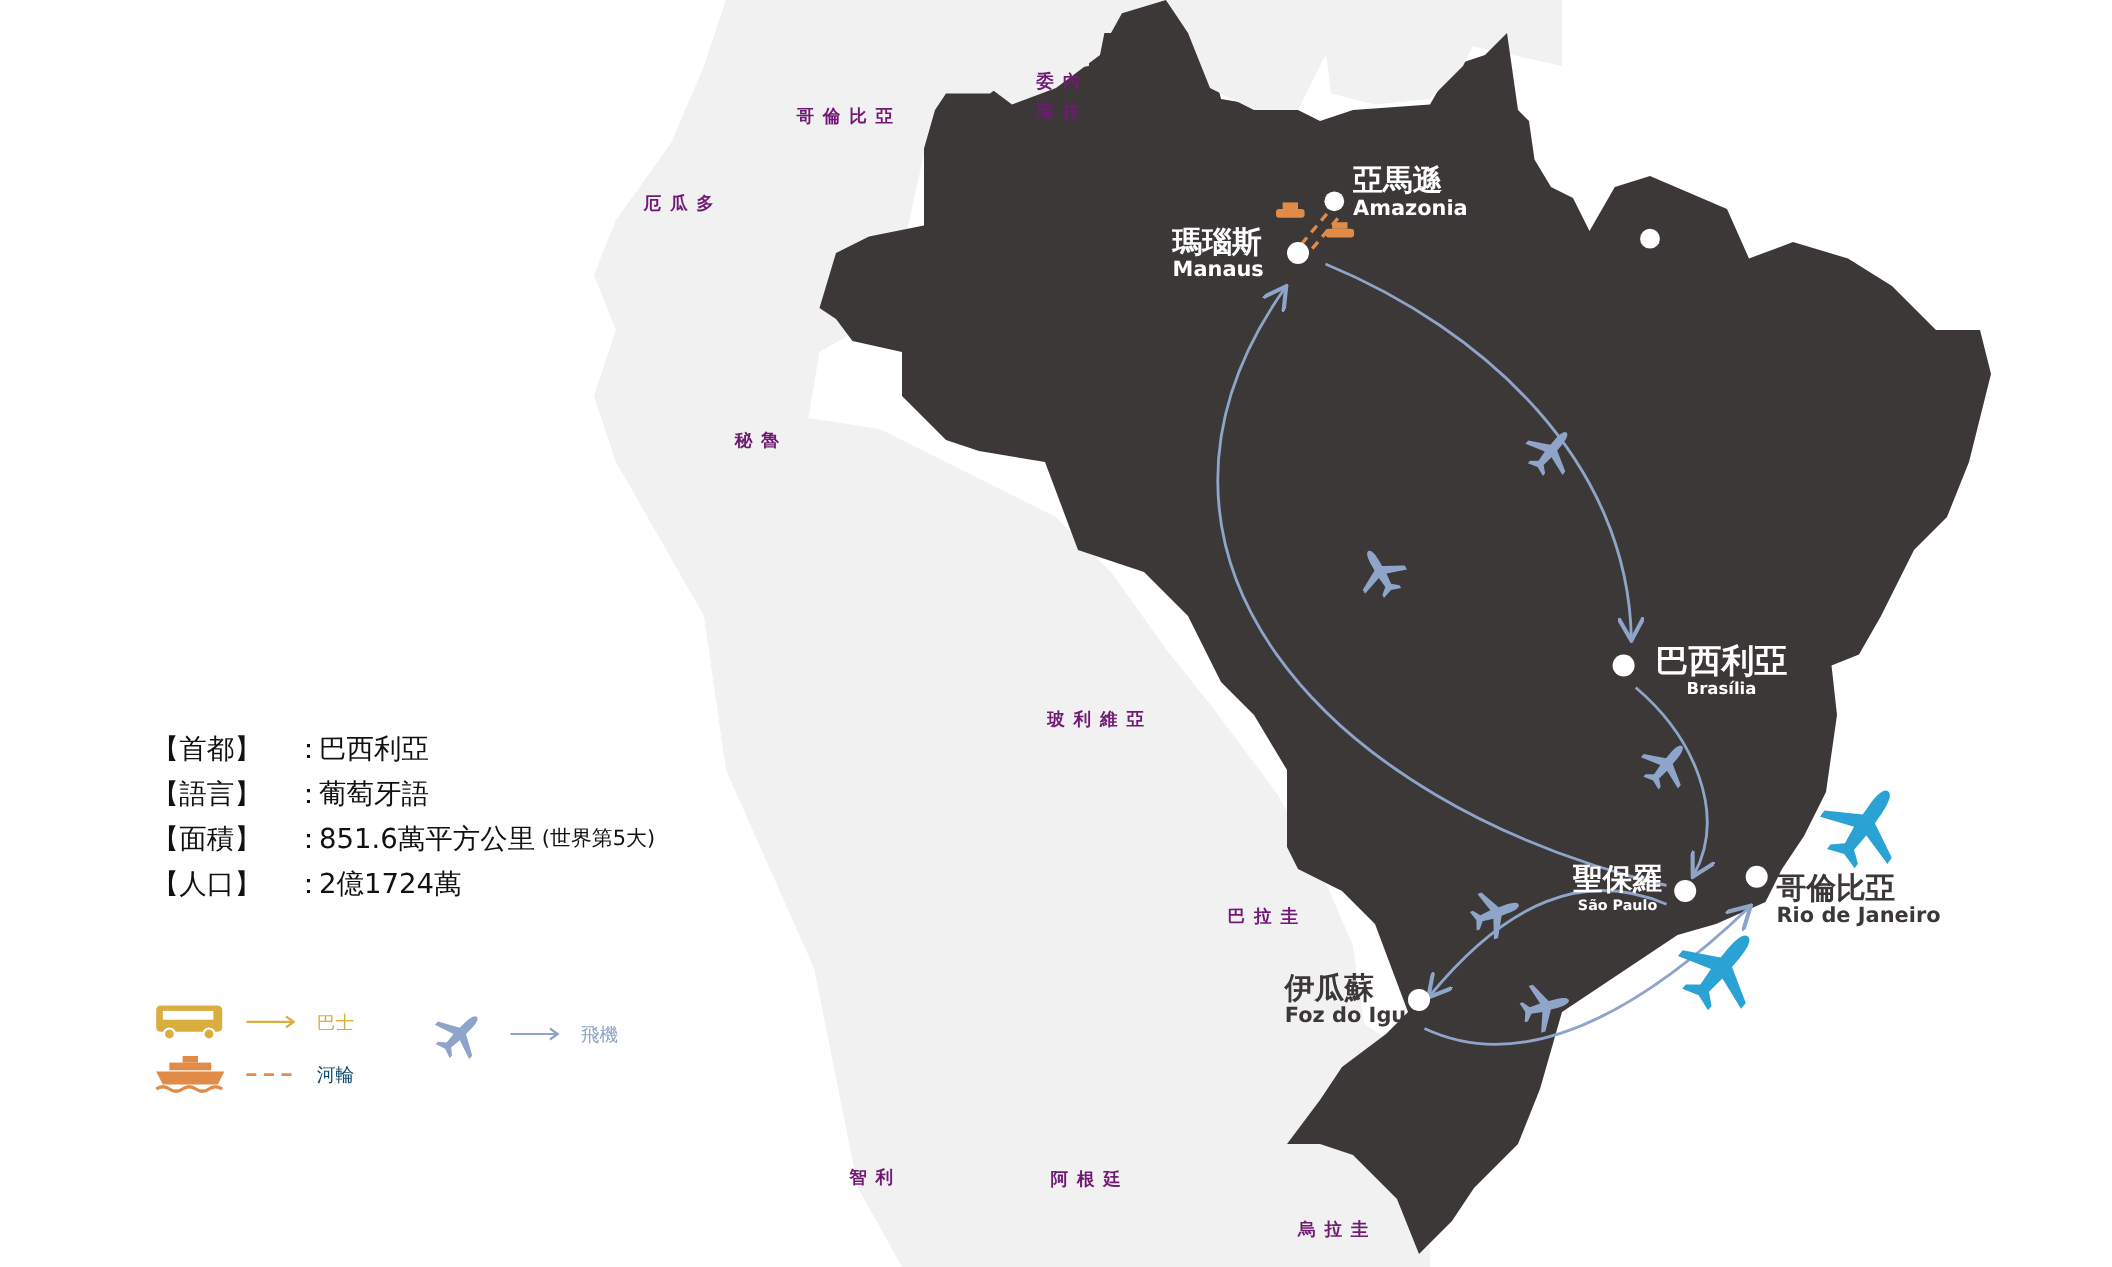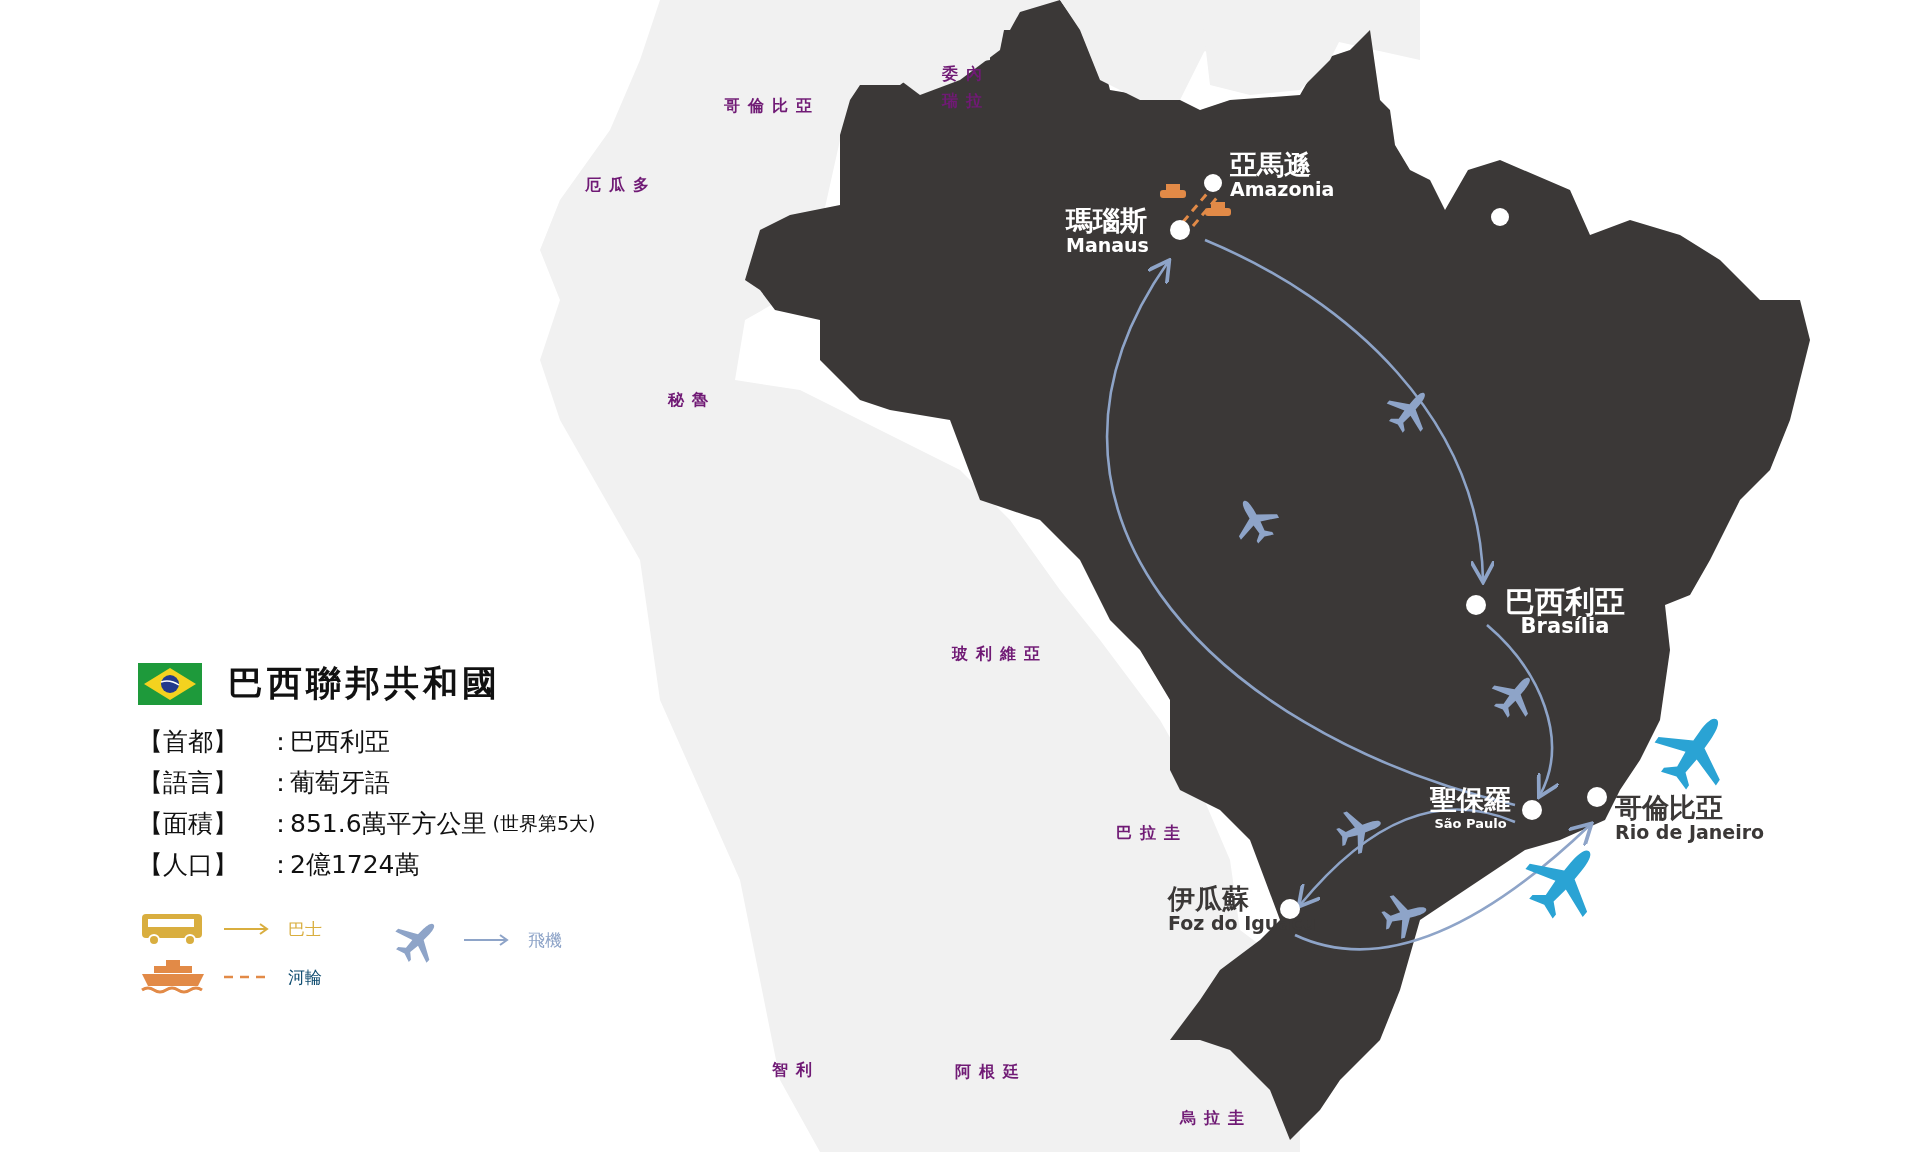--- a/index.html
+++ b/index.html
@@ -104,45 +104,36 @@
 <div class="lbl" style="left:1230px;top:150px;">
   <div class="city-zh">亞馬遜</div>
   <div class="city-en">Amazonia</div>
 </div>
 <div class="lbl" style="left:1066px;top:206px;">
   <div class="city-zh">瑪瑙斯</div>
   <div class="city-en">Manaus</div>
 </div>
 <div class="lbl" style="left:1505px;top:587px;">
   <div class="city-zh" style="font-size:30px;">巴西利亞</div>
-  <div class="city-en" style="font-size:21px;">Brasília</div>
+  <div class="city-en" style="font-size:15px;">Brasília</div>
 </div>
 <div class="lbl" style="left:1430px;top:785px;">
   <div class="city-zh">聖保羅</div>
   <div class="city-en" style="font-size:13px;">São Paulo</div>
 </div>
 <div class="lbl city-dark" style="left:1615px;top:793px;">
   <div class="city-zh">哥倫比亞</div>
   <div class="city-en">Rio de Janeiro</div>
 </div>
 <div class="lbl city-dark" style="left:1168px;top:884px;">
   <div class="city-zh">伊瓜蘇</div>
   <div class="city-en">Foz do Iguaçu</div>
 </div>
 
 <div class="info">
-  <div class="title-row">
-    <svg class="flag" viewBox="0 0 64 42">
-      <rect width="64" height="42" fill="#1e9a3b"></rect>
-      <polygon points="32,5 58,21 32,37 6,21" fill="#f4d21f"></polygon>
-      <circle cx="32" cy="21" r="9" fill="#233a8c"></circle>
-      <path d="M23,19 Q32,16 41,22" stroke="#fff" stroke-width="1.5" fill="none"></path>
-    </svg>
-    <h1>巴西聯邦共和國</h1>
-  </div>
   <div class="row">
     <span class="k">【首都】</span>
     <span class="sep">：</span>
     <span>巴西利亞</span>
   </div>
   <div class="row">
     <span class="k">【語言】</span>
     <span class="sep">：</span>
     <span>葡萄牙語</span>
   </div>

